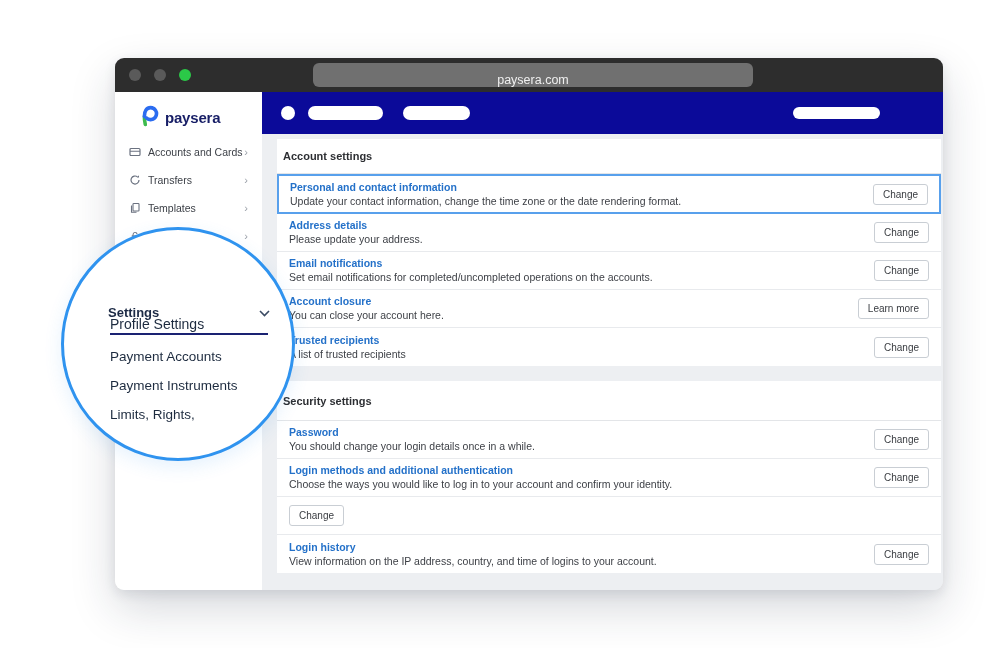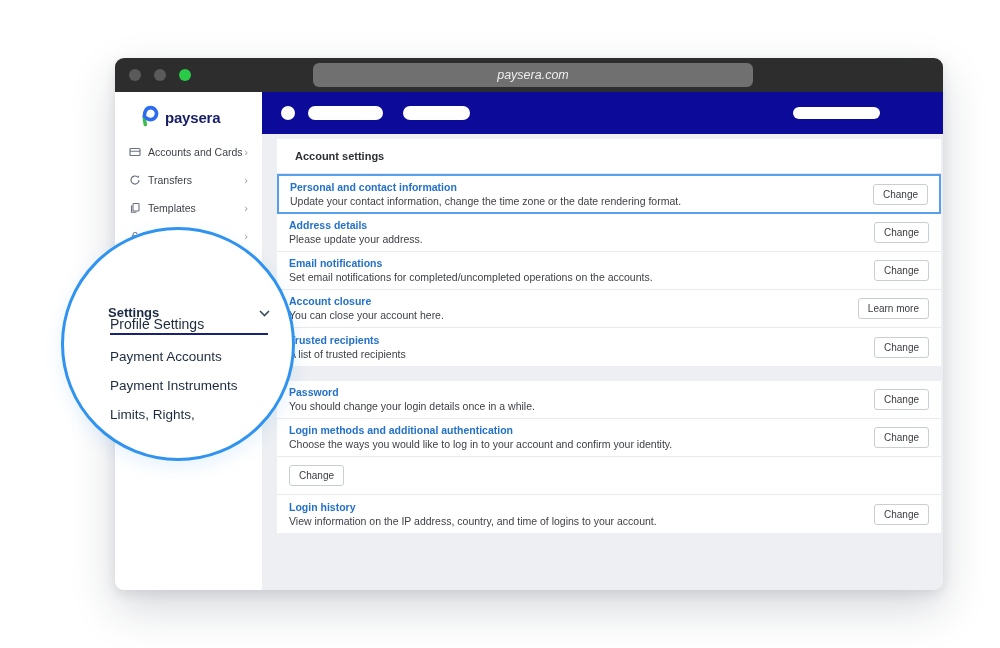--- a/index.html
+++ b/index.html
@@ -9,21 +9,21 @@
   
   .browser { position:absolute; left:115px; top:58px; width:828px; height:532px;
              border-radius:9px; overflow:hidden; background:#edeff2;
              box-shadow:0 18px 45px rgba(30,40,60,.18), 0 4px 12px rgba(30,40,60,.10); }
 
   .titlebar { position:relative; height:34px; background:#2d2d2d; }
   .dots { position:absolute; left:14px; top:11px; display:flex; gap:13px; }
   .dot { width:12px; height:12px; border-radius:50%; background:#5a5a5a; }
   .dot.green { background:#2bc948; }
   .urlbar { position:absolute; left:198px; top:5px; width:440px; height:24px; background:#707070;
-            border-radius:6px; color:#efefef; font-size:12.5px; display:flex; align-items:center; justify-content:center;font-style:italic; }
+            border-radius:6px; color:#efefef; font-size:12.5px; display:flex; align-items:flex-end; justify-content:center; }
 
   .app { display:flex; height:498px; }
 
   
   .sidebar { width:147px; background:#ffffff; padding-top:12px; flex-shrink:0; }
   .logo { display:flex; align-items:center; gap:6px; padding-left:23px; height:26px; margin-bottom:16px; }
   .logo-word { font-size:15px; font-weight:bold; color:#171e66; letter-spacing:-.2px; }
   .side-item { display:flex; align-items:flex-start; height:28px; padding:0 14px 0 13px; cursor:pointer; }
   .side-ic { width:13px; display:flex; justify-content:center; color:#6b7280; font-size:11px; }
   .side-label { flex:1; margin-left:7px; font-size:10.5px; color:#3b3f46; }
@@ -34,21 +34,21 @@
   .topbar { height:42px; background:#0b0a99; display:flex; align-items:center; flex-shrink:0; }
   .pill { background:#ffffff; border-radius:8px; height:14px; }
   .pill-circle { width:14px; height:14px; border-radius:50%; background:#ffffff; margin-left:19px; }
   .pill-a { width:75px; margin-left:13px; }
   .pill-b { width:67px; margin-left:20px; }
   .pill-r { width:87px; height:12px; margin-left:auto; margin-right:63px; }
 
   .content { flex:1; padding:5px 2px 0 15px; background:#edeff2; overflow:hidden; }
   .card { background:#ffffff; }
   .card + .card { margin-top:15px; }
-  .card-header { height:35px; display:flex; align-items:center; padding-left:18px;
+  .card-header { height:35px; display:flex; align-items:center; padding-left:6px;
                  font-size:11px; font-weight:bold; color:#2d2f33; border-bottom:1px solid #e3e5e8; }
   .row { display:flex; align-items:center; padding:6px 12px 6px 12px; height:38px; border-bottom:1px solid #e8eaed; }
   .row:last-child { border-bottom:none; }
   .row.highlight { border:2px solid #58a0ec; height:40px; padding:5px 11px; }
   .row-text { flex:1; min-width:0; }
   .row-title { display:block; font-size:10.5px; font-weight:bold; color:#2471c9; text-decoration:none; line-height:13px; cursor:pointer; }
   .row-desc { font-size:10.5px; color:#3c3f45; line-height:13px; margin-top:1px; }
   .btn { background:#ffffff; border:1px solid #c9ced4; border-radius:3px; font-family:"Liberation Sans",sans-serif;
          font-size:10px; color:#393c41; padding:4px 9px; white-space:nowrap; cursor:pointer; }
 
@@ -180,20 +180,21 @@
             <div class="row">
               <div class="row-text">
                 <a class="row-title">Trusted recipients</a>
                 <div class="row-desc">A list of trusted recipients</div>
               </div>
               <button class="btn">Change</button>
             </div>
           </div>
 
           <div class="card">
+            <div class="card-header" style="height:40px;">Security settings</div>
 
             <div class="row">
               <div class="row-text">
                 <a class="row-title">Password</a>
                 <div class="row-desc">You should change your login details once in a while.</div>
               </div>
               <button class="btn">Change</button>
             </div>
 
             <div class="row">

